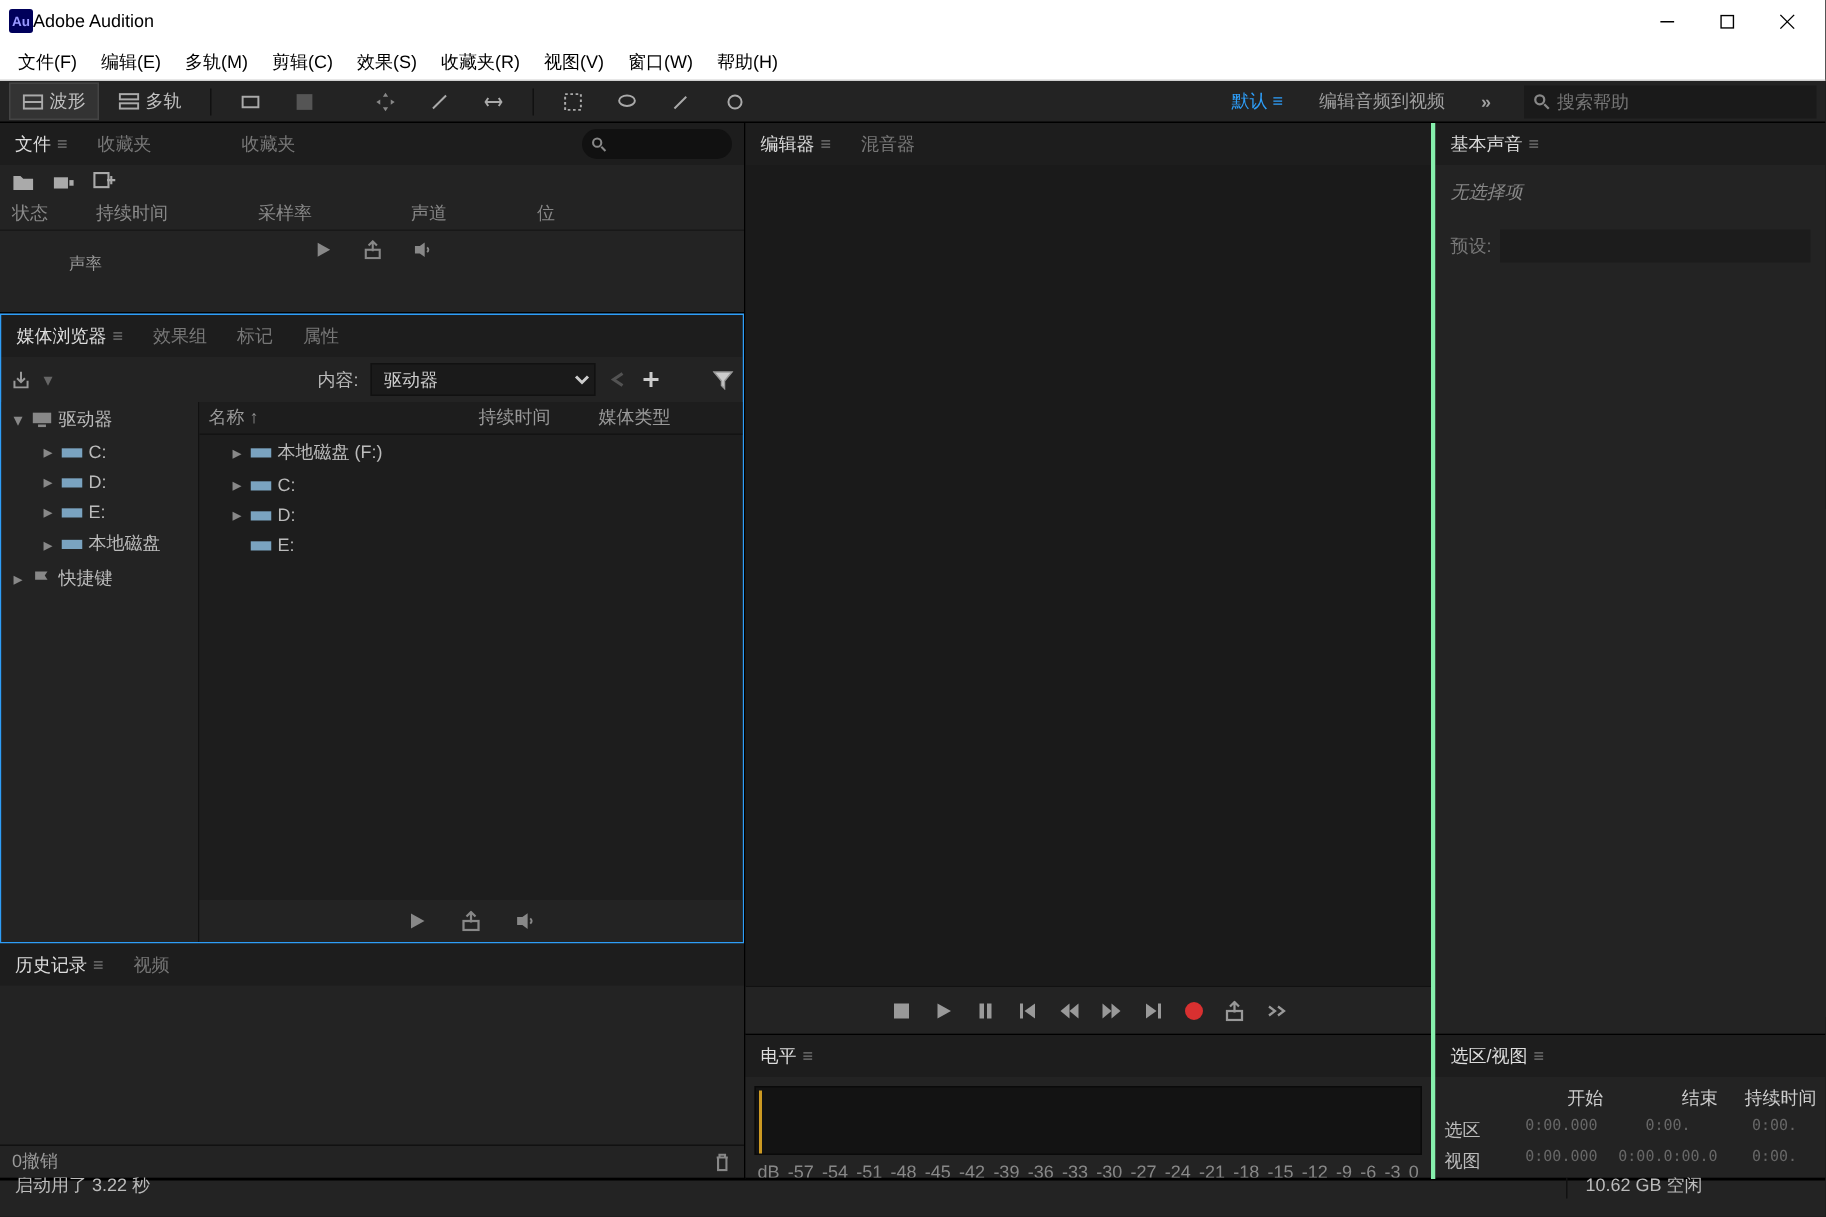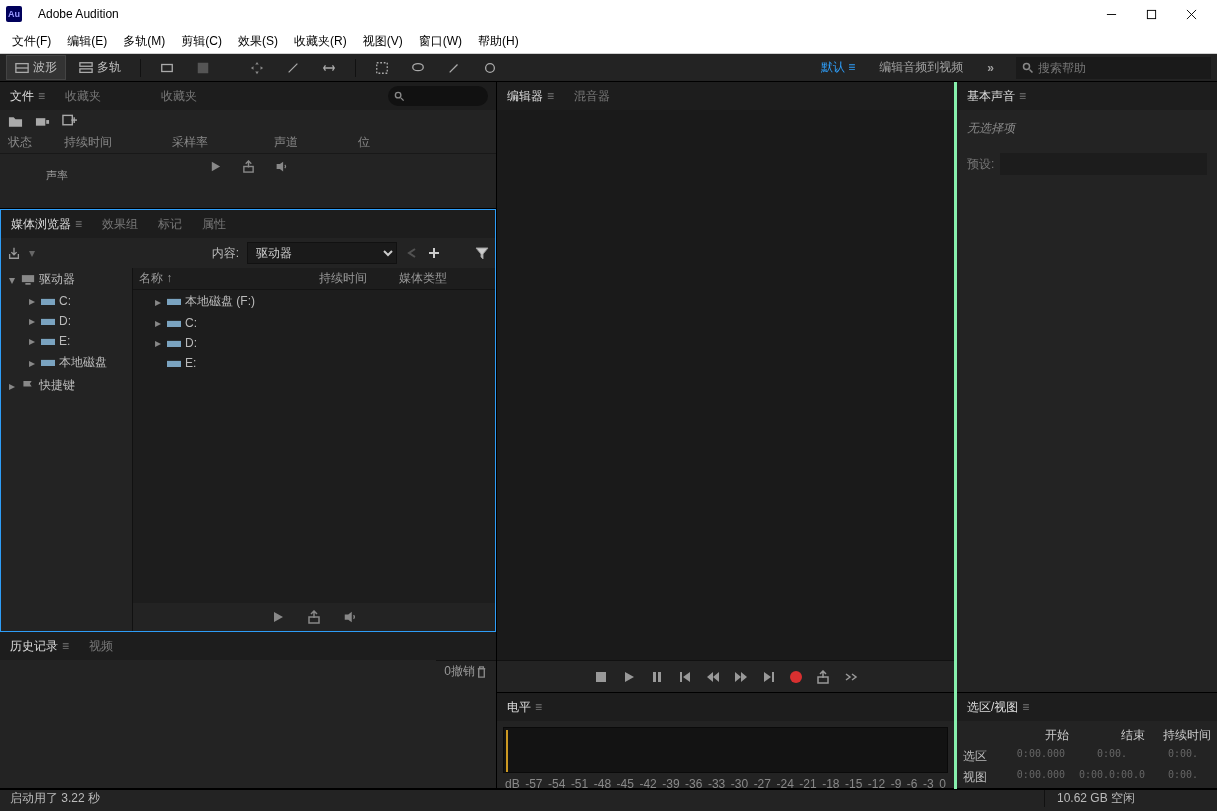--- a/index.html
+++ b/index.html
@@ -1,19 +1,19 @@
 <!DOCTYPE html>
 <html><head>
 <meta charset="utf-8">
 <style>
 *{margin:0;padding:0;box-sizing:border-box;font-family:"Microsoft YaHei","Segoe UI",sans-serif;font-size:12px;user-select:none}
 body{background:#1f1f1f;color:#a0a0a0;width:1217px;height:811px;overflow:hidden;display:flex;flex-direction:column}
 
 .titlebar{height:28px;background:#fff;color:#000;display:flex;align-items:center;padding:0 6px}
-.titlebar .appicon{width:16px;height:16px;background:#00005b;color:#9999ff;display:flex;align-items:center;justify-content:center;font-size:9px;font-weight:bold;margin-right:16px;border-radius:2px}
+.titlebar .appicon{width:16px;height:16px;background:#00005b;color:#9999ff;display:flex;align-items:center;justify-content:center;font-size:9px;font-weight:bold;margin-right:0;border-radius:2px}
 .titlebar .title{flex:1}
 .titlebar .winbtn{width:40px;height:24px;display:flex;align-items:center;justify-content:center;cursor:pointer;color:#000}
 .titlebar .winbtn svg{width:11px;height:11px;stroke:#000;stroke-width:1;fill:none}
 
 .menubar{height:26px;background:#fff;color:#000;display:flex;align-items:flex-end;padding:0 4px;border-bottom:1px solid #d0d0d0}
 .menubar .mi{padding:3px 8px;cursor:pointer}
 
 .toolbar{height:28px;background:#232323;display:flex;align-items:center;padding:0 6px;gap:4px;border-bottom:1px solid #000}
 .tbtn{padding:3px 8px;display:flex;align-items:center;gap:4px;cursor:pointer;color:#c0c0c0;border:1px solid transparent}
 .tbtn.active{background:#333;border:1px solid #444}
@@ -60,21 +60,21 @@
 .treeitem{display:flex;align-items:center;padding:3px 6px;gap:4px;cursor:pointer;color:#bbb;font-size:11px}
 .treeitem .arrow{width:10px;text-align:center;color:#888}
 .treeitem svg{width:14px;height:11px;fill:#7a7a7a}
 .treeitem.sub{padding-left:26px}
 .treeitem.sub2{padding-left:20px}
 .mb-files{flex:1;overflow:auto}
 .mb-bottom{height:28px;background:#232323;display:flex;align-items:center;justify-content:center;gap:22px}
 .mb-bottom svg{width:14px;height:14px;fill:#888;cursor:pointer}
 
 .history{height:157px}
-.history .panel-body{display:flex;flex-direction:row}
+.history .panel-body{display:flex;flex-direction:column}
 .hist-content{flex:1}
 .hist-footer{height:22px;display:flex;align-items:center;padding:0 8px;color:#999;border-top:1px solid #111}
 .hist-footer svg{width:13px;height:13px;stroke:#888;fill:none;stroke-width:1.5;margin-left:auto;cursor:pointer}
 
 .editor{flex:1}
 .editor .panel-body{background:#1a1a1a}
 .transport{height:32px;background:#232323;display:flex;align-items:center;justify-content:center;gap:14px;border-top:1px solid #111}
 .transport svg{width:14px;height:14px;fill:#999;cursor:pointer}
 .transport .rec{width:12px;height:12px;background:#d83030;border-radius:50%;cursor:pointer}
 
@@ -89,21 +89,21 @@
 .ess .nosel{color:#888;font-style:italic;margin-bottom:16px}
 .ess .preset{display:flex;align-items:center;gap:6px;color:#777}
 .ess .preset .box{flex:1;height:22px;background:#1c1c1c}
 .selview{height:96px}
 .selview .panel-body{padding:6px}
 .svgrid{display:grid;grid-template-columns:40px 1fr 1fr 1fr;gap:4px 10px;font-size:11px}
 .svgrid .hd{color:#ccc;text-align:right}
 .svgrid .rl{color:#bbb}
 .svgrid .val{color:#666;font-family:monospace;font-size:10px;text-align:center}
 
-.status{height:22px;background:#232323;display:flex;align-items:flex-start;padding:0 10px;color:#bbb;border-top:1px solid #000}
+.status{height:22px;background:#232323;display:flex;align-items:flex-end;padding:12px 10px;color:#bbb;border-top:1px solid #000}
 .status .sp{flex:1}
 .status .box{padding:0 12px;border-left:1px solid #111}
 
 svg{flex-shrink:0}
 </style>
 </head>
 <body>
 
 <div class="titlebar">
   <div class="appicon">Au</div>

